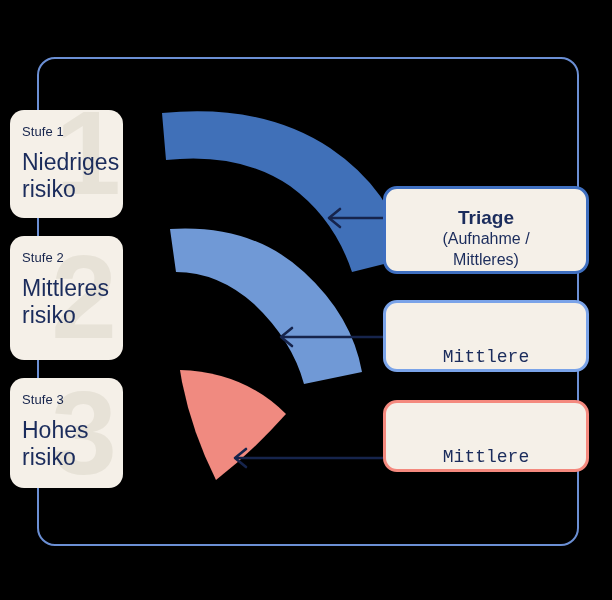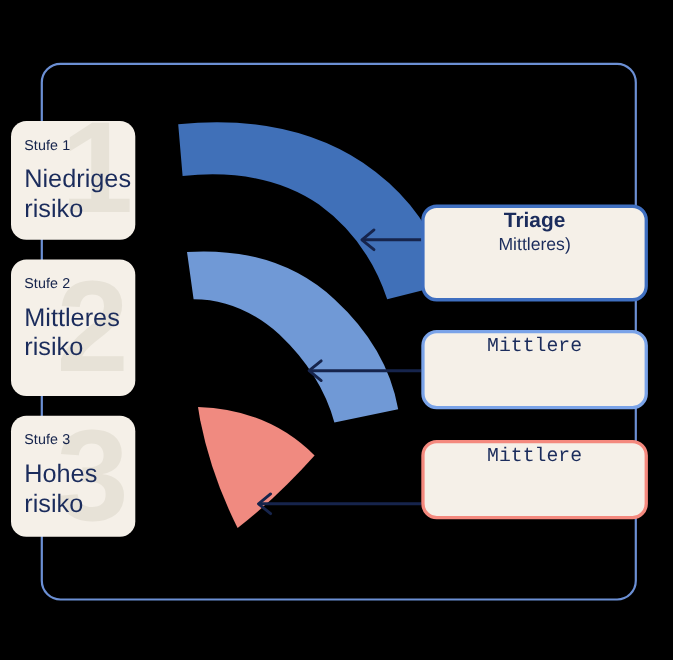--- a/index.html
+++ b/index.html
@@ -88,21 +88,21 @@
 
   
   .callout {
     position: absolute;
     background: #f5f0e8;
     border-radius: 14px;
     box-sizing: border-box;
     display: flex;
     flex-direction: column;
     align-items: center;
-    justify-content: flex-start;
+    justify-content: flex-end;
     text-align: center;
     color: #1b2c5c;
   }
   .callout.c1 {
     left: 383px; top: 186px; width: 206px; height: 88px;
     border: 3px solid #3f6fc0;
   }
   .callout.c2 {
     left: 383px; top: 300px; width: 206px; height: 72px;
     border: 3px solid #7aa3e8;
@@ -187,20 +187,21 @@
   </div>
 
   <div class="stage-card s3">
     <div class="ghost-num">3</div>
     <div class="stage-kicker">Stufe 3</div>
     <div class="stage-label">Hohes risiko</div>
   </div>
 
   <div class="callout c1">
     <div class="callout-title">Triage</div>
+    <div class="callout-sub">(Aufnahme /</div>
     <div class="callout-sub">Mittleres)</div>
   </div>
 
   <div class="callout c2">
     <div class="callout-line">Mittlere</div>
   </div>
 
   <div class="callout c3">
     <div class="callout-line">Mittlere</div>
   </div>

